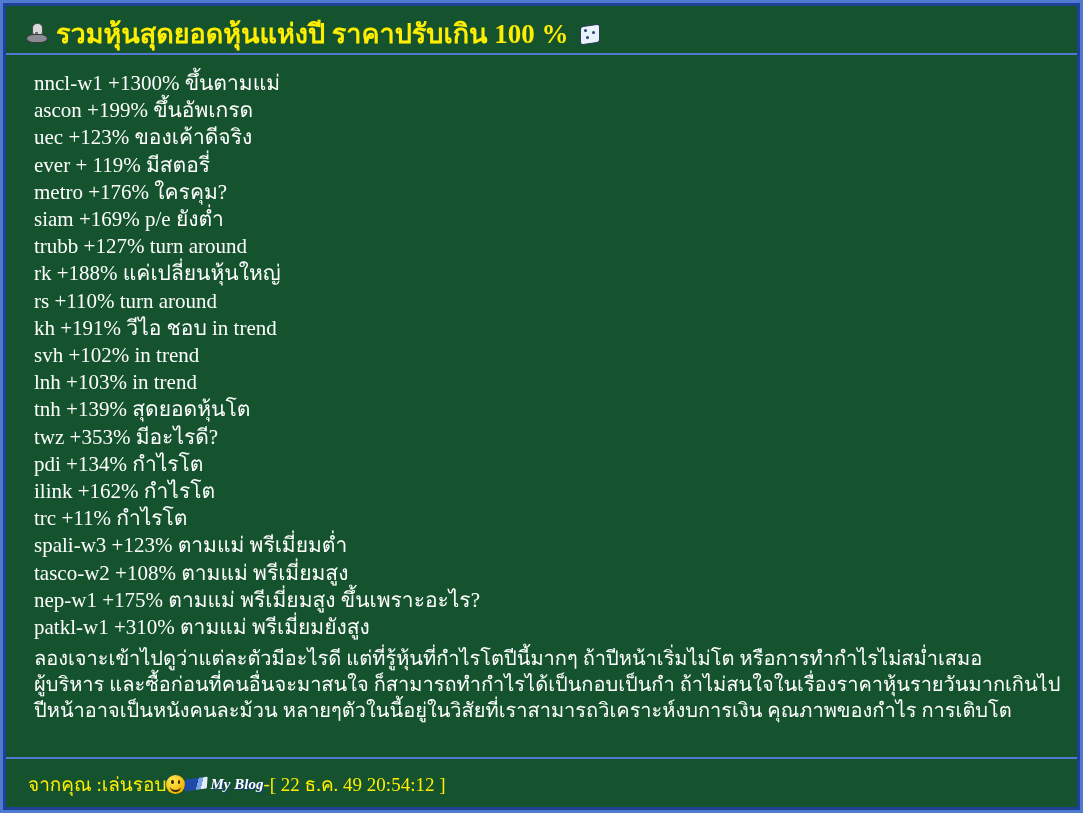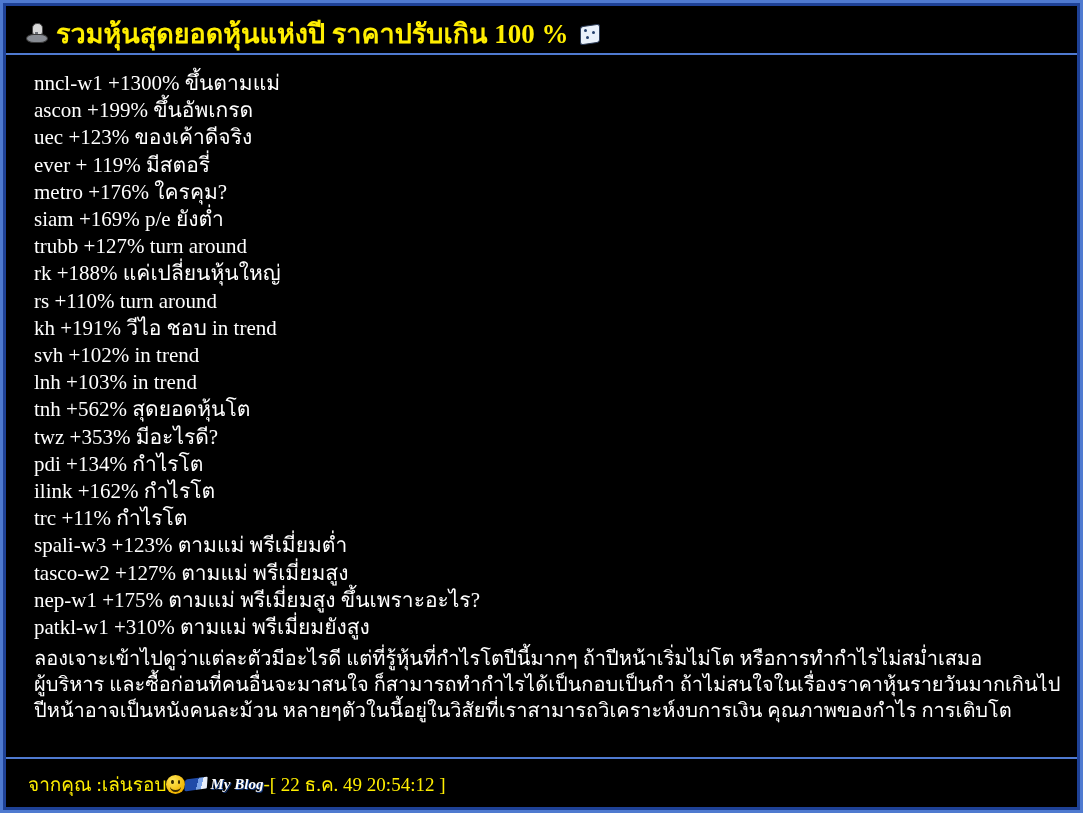--- a/index.html
+++ b/index.html
@@ -23,21 +23,21 @@
     border-right: 3px solid #4f7ad0;
     border-bottom: 3px solid #4f7ad0;
     box-sizing: border-box;
   }
   .inner {
     position: absolute;
     left: 3px;
     top: 3px;
     right: 3px;
     bottom: 3px;
-    background: #000000;
+    background: #14532d;
     box-sizing: border-box;
   }
   
   .header {
     position: relative;
     height: 48px;
     padding: 6px 0 0 18px;
     box-sizing: border-box;
     display: flex;
     align-items: center;
@@ -249,27 +249,27 @@
       <div class="line">uec +123% ของเค้าดีจริง</div>
       <div class="line">ever + 119% มีสตอรี่</div>
       <div class="line">metro +176% ใครคุม?</div>
       <div class="line">siam +169% p/e ยังต่ำ</div>
       <div class="line">trubb +127% turn around</div>
       <div class="line">rk +188% แค่เปลี่ยนหุ้นใหญ่</div>
       <div class="line">rs +110% turn around</div>
       <div class="line">kh +191% วีไอ ชอบ in trend</div>
       <div class="line">svh +102% in trend</div>
       <div class="line">lnh +103% in trend</div>
-      <div class="line">tnh +562% สุดยอดหุ้นโต</div>
+      <div class="line">tnh +139% สุดยอดหุ้นโต</div>
       <div class="line">twz +353% มีอะไรดี?</div>
       <div class="line">pdi +134% กำไรโต</div>
       <div class="line">ilink +162% กำไรโต</div>
       <div class="line">trc +11% กำไรโต</div>
       <div class="line">spali-w3 +123% ตามแม่ พรีเมี่ยมต่ำ</div>
-      <div class="line">tasco-w2 +127% ตามแม่ พรีเมี่ยมสูง</div>
+      <div class="line">tasco-w2 +108% ตามแม่ พรีเมี่ยมสูง</div>
       <div class="line">nep-w1 +175% ตามแม่ พรีเมี่ยมสูง ขึ้นเพราะอะไร?</div>
       <div class="line">patkl-w1 +310% ตามแม่ พรีเมี่ยมยังสูง</div>
 
       <div class="paras">
         <div class="para">ลองเจาะเข้าไปดูว่าแต่ละตัวมีอะไรดี แต่ที่รู้หุ้นที่กำไรโตปีนี้มากๆ ถ้าปีหน้าเริ่มไม่โต หรือการทำกำไรไม่สม่ำเสมอ</div>
         <div class="para">ผู้บริหาร และซื้อก่อนที่คนอื่นจะมาสนใจ ก็สามารถทำกำไรได้เป็นกอบเป็นกำ ถ้าไม่สนใจในเรื่องราคาหุ้นรายวันมากเกินไป</div>
         <div class="para">ปีหน้าอาจเป็นหนังคนละม้วน หลายๆตัวในนี้อยู่ในวิสัยที่เราสามารถวิเคราะห์งบการเงิน คุณภาพของกำไร การเติบโต</div>
       </div>
     </div>
 

